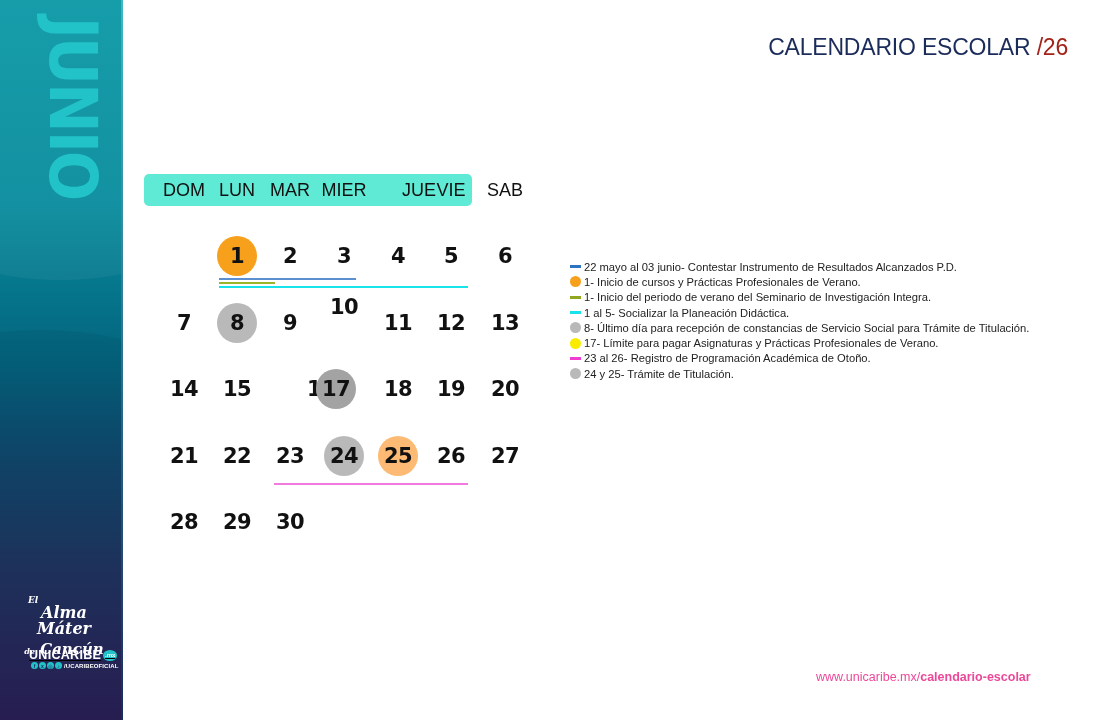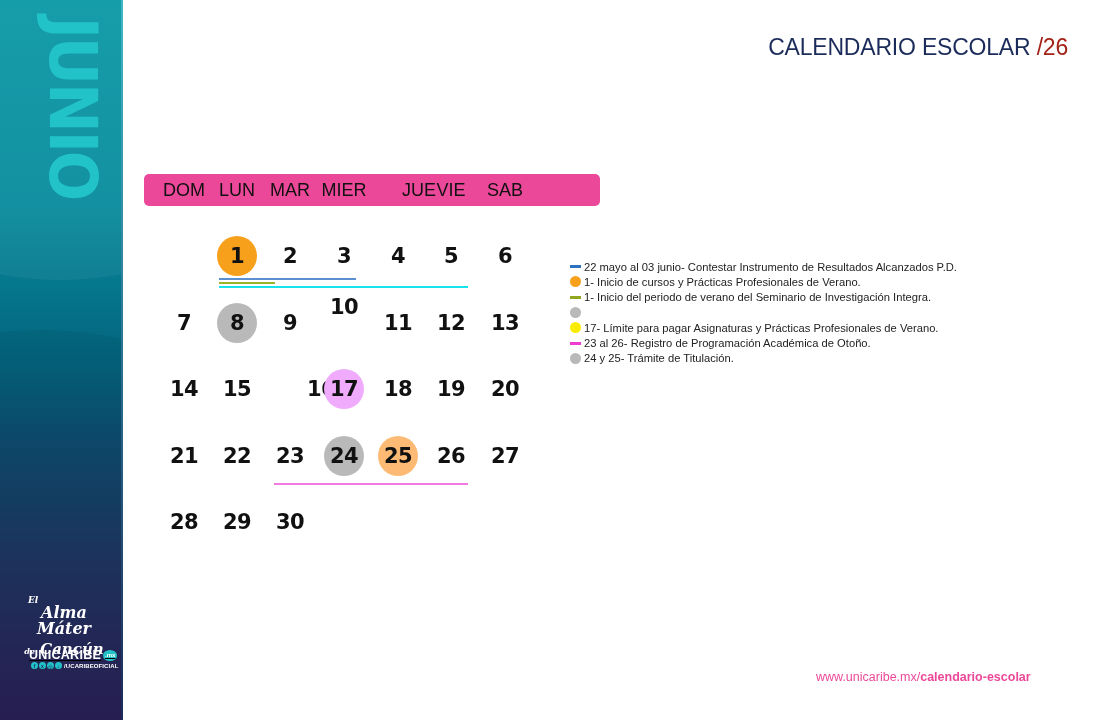--- a/index.html
+++ b/index.html
@@ -63,22 +63,22 @@
 
   
   .title {
     position: absolute; right: 42px; top: 34px;
     font-family: "Liberation Sans", sans-serif; font-size: 23px; color: #1c2c5a; letter-spacing: -0.2px;
   }
   .title .year { color: #a32318; }
 
   
   .weekdays {
-    position: absolute; left: 144px; top: 174px; width: 456px; height: 32px;
-    background: #ec4899; border-radius: 5px;
+    position: absolute; left: 144px; top: 174px; width: 328px; height: 32px;
+    background: #5eead4; border-radius: 5px;
   }
   .weekdays .wd {
     position: absolute; top: 6px; font-size: 18px; color: #111; letter-spacing: 0px;
     font-family: "Liberation Sans", sans-serif;
     transform: translateX(-50%);
   }
 
   
   .day {
     position: absolute; width: 40px; height: 40px; margin-left: -20px; margin-top: -20px;
@@ -156,21 +156,21 @@
     <div class="day" style="left: 184px; top: 323px;">7</div>
     <div class="day" style="left: 237px; top: 323px; background: rgb(185, 185, 185);">8</div>
     <div class="day" style="left: 290px; top: 323px;">9</div>
     <div class="day" style="left: 344px; top: 307px;">10</div>
     <div class="day" style="left: 398px; top: 323px;">11</div>
     <div class="day" style="left: 451px; top: 323px;">12</div>
     <div class="day" style="left: 505px; top: 323px;">13</div>
     <div class="day" style="left: 184px; top: 389px;">14</div>
     <div class="day" style="left: 237px; top: 389px;">15</div>
     <div class="day" style="left: 290px; top: 389px; margin-left: 11px;">16</div>
-    <div class="day" style="left: 344px; top: 389px; background: #f0abfc;">17</div>
+    <div class="day" style="left: 336px; top: 389px; background: #a3a3a3;">17</div>
     <div class="day" style="left: 398px; top: 389px;">18</div>
     <div class="day" style="left: 451px; top: 389px;">19</div>
     <div class="day" style="left: 505px; top: 389px;">20</div>
     <div class="day" style="left: 184px; top: 456px;">21</div>
     <div class="day" style="left: 237px; top: 456px; text-align: right;">22</div>
     <div class="day" style="left: 290px; top: 456px;">23</div>
     <div class="day" style="left: 344px; top: 456px; background: rgb(185, 185, 185);">24</div>
     <div class="day" style="left: 398px; top: 456px; background: #fdba74;">25</div>
     <div class="day" style="left: 451px; top: 456px;">26</div>
     <div class="day" style="left: 505px; top: 456px;">27</div>
@@ -199,22 +199,29 @@
       <span class="txt">1- Inicio de cursos y Prácticas Profesionales de Verano.</span>
     </div>
     <div class="item">
       <span class="marker">
         <span class="line" style="background: rgb(143, 168, 31);"></span>
       </span>
       <span class="txt">1- Inicio del periodo de verano del Seminario de Investigación Integra.</span>
     </div>
     <div class="item">
       <span class="marker">
+        <span class="line" style="background: rgb(25, 227, 234);"></span>
+      </span>
+      <span class="txt">1 al 5- Socializar la Planeación Didáctica.</span>
+    </div>
+    <div class="item">
+      <span class="marker">
         <span class="circle" style="background: rgb(185, 185, 185);"></span>
       </span>
+      <span class="txt">8- Último día para recepción de constancias de Servicio Social  para Trámite de Titulación.</span>
     </div>
     <div class="item">
       <span class="marker">
         <span class="circle" style="background: rgb(249, 236, 0);"></span>
       </span>
       <span class="txt">17- Límite para pagar Asignaturas y Prácticas Profesionales de Verano.</span>
     </div>
     <div class="item">
       <span class="marker">
         <span class="line" style="background: rgb(240, 60, 208);"></span>

